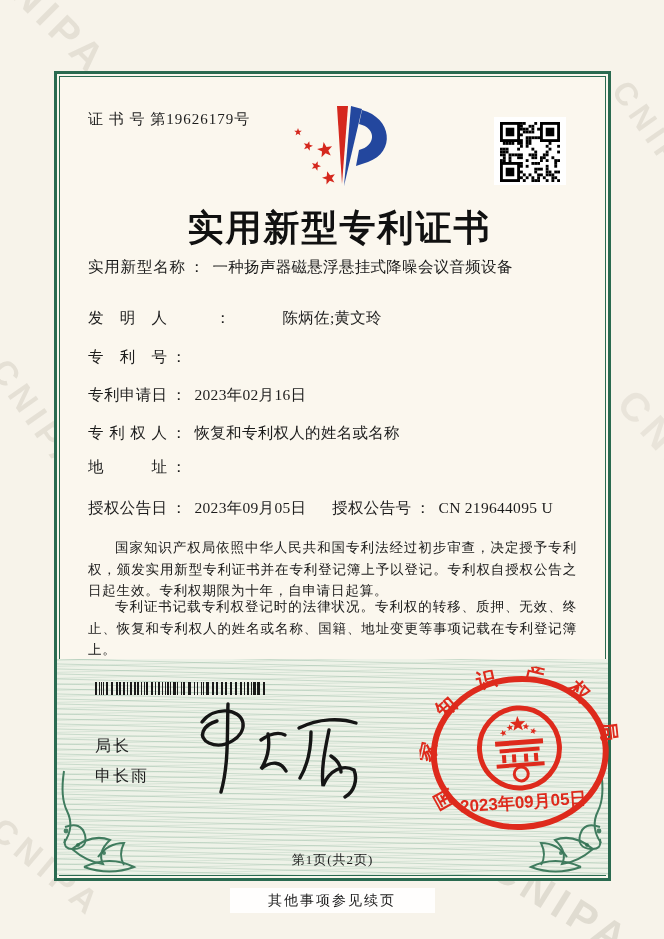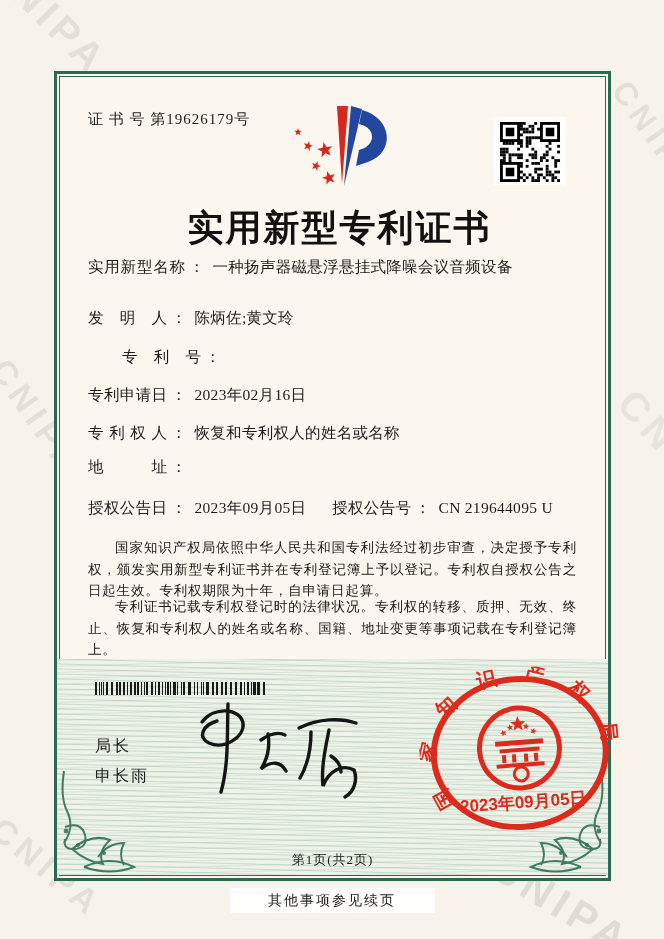--- a/index.html
+++ b/index.html
@@ -35,22 +35,22 @@
     font-size:36px;font-weight:bold;letter-spacing:2px;color:#111;margin-left:7px;
   }
   
   .row{position:absolute;left:88px;width:492px;font-size:15.5px;display:flex;align-items:flex-start;line-height:24px;}
   .row .lbl{display:inline-block;text-align:justify;text-align-last:justify;flex:0 0 auto;}
   .lbl-w1{width:97px;}
   .lbl-w2{width:79px;}
   .row .colon{flex:0 0 auto;margin:0 2px 0 4px;}
   .row .val{flex:1 1 auto;margin-left:6px;letter-spacing:.3px;}
   .r1{top:255px;}
-  .r2{top:306px;}
-  .r3{top:345px;margin-left:34px;}
+  .r2{top:306px;gap:44px;}
+  .r3{top:345px;}
   .r4{top:383px;}
   .r5{top:421px;}
   .r6{top:455px;align-items:flex-end;}
   .r7{top:496px;}
   .r7 .grp2{position:absolute;left:244px;top:0;display:flex;}
   .r7 .grp2 .lbl{width:79px;}
   
   .para{
     position:absolute;left:88px;width:489px;font-size:13.5px;line-height:21.5px;
     text-indent:2em;letter-spacing:.8px;color:#1a1a1a;text-align:justify;

